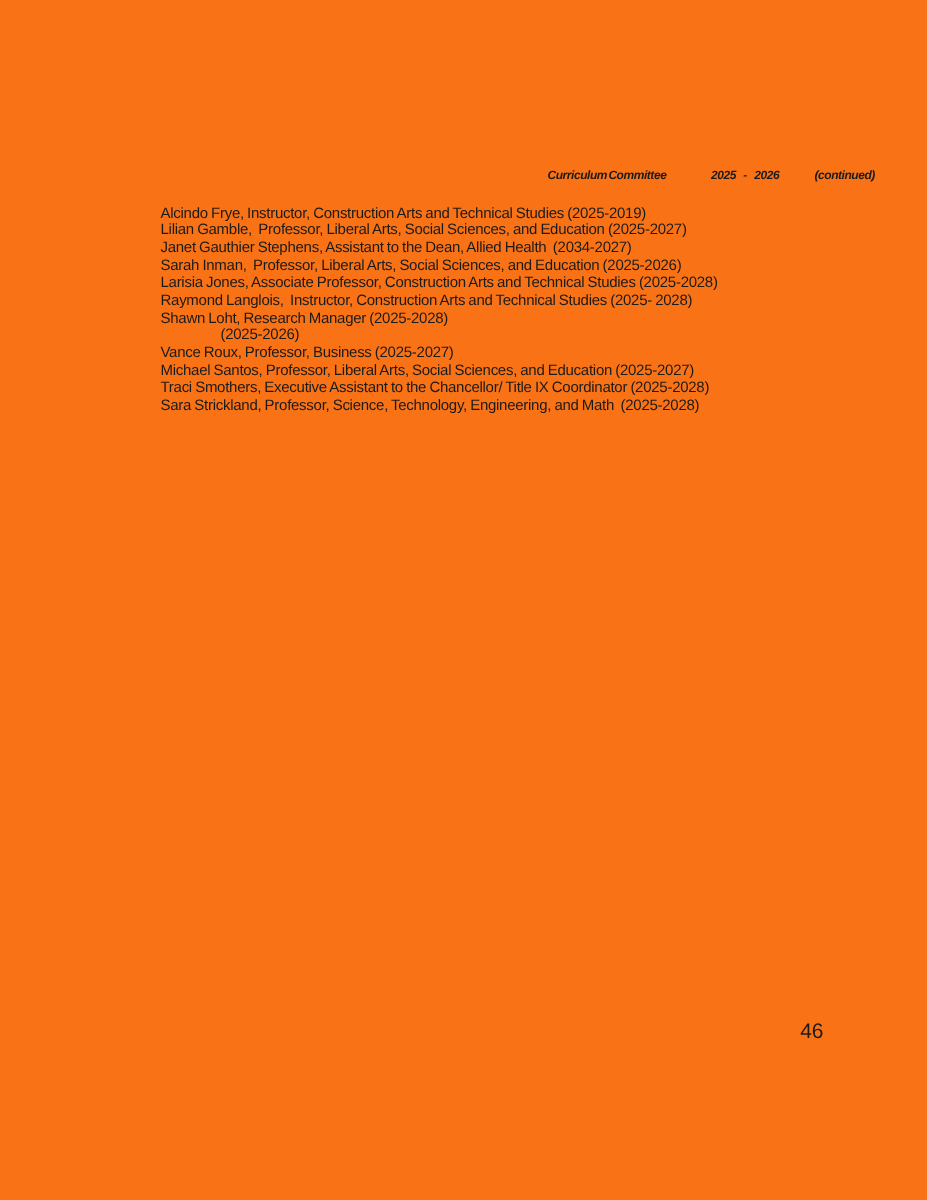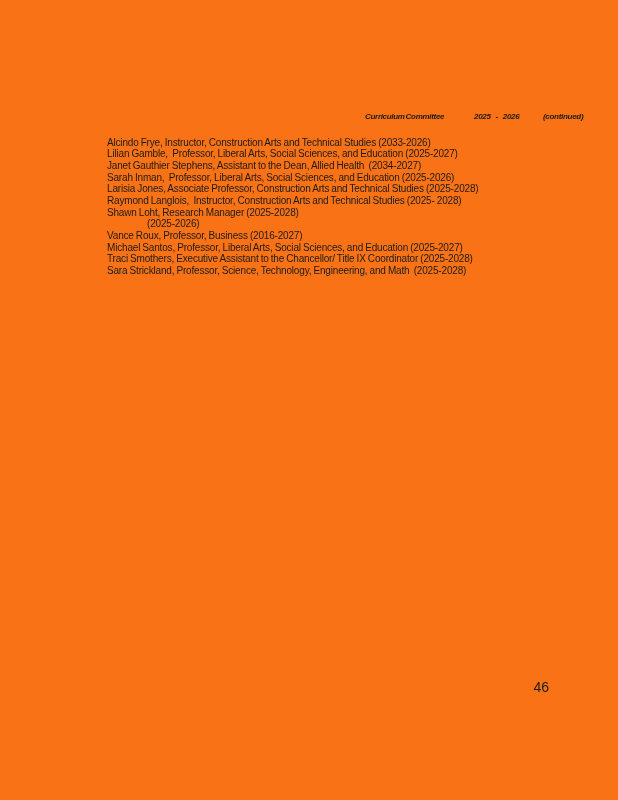--- a/index.html
+++ b/index.html
@@ -75,29 +75,29 @@
 
 <div class="page">
 
   <div class="running-header">
     <span class="committee-name">Curriculum Committee</span>
     <span class="term-dates">2025 - 2026</span>
     <span class="continued-note">(continued)</span>
   </div>
 
   <div class="roster">
-    <div class="line">Alcindo Frye, Instructor, Construction Arts and Technical Studies (2033-2026)</div>
+    <div class="line">Alcindo Frye, Instructor, Construction Arts and Technical Studies (2025-2019)</div>
     <div class="line">Lilian Gamble,  Professor, Liberal Arts, Social Sciences, and Education (2025-2027)</div>
     <div class="line">Janet Gauthier Stephens, Assistant to the Dean, Allied Health  (2034-2027)</div>
     <div class="line">Sarah Inman,  Professor, Liberal Arts, Social Sciences, and Education (2025-2026)</div>
     <div class="line">Larisia Jones, Associate Professor, Construction Arts and Technical Studies (2025-2028)</div>
     <div class="line">Raymond Langlois,  Instructor, Construction Arts and Technical Studies (2025- 2028)</div>
     <div class="line">Shawn Loht, Research Manager (2025-2028)</div>
     <div class="line indent">(2025-2026)</div>
-    <div class="line">Vance Roux, Professor, Business (2016-2027)</div>
+    <div class="line">Vance Roux, Professor, Business (2025-2027)</div>
     <div class="line">Michael Santos, Professor, Liberal Arts, Social Sciences, and Education (2025-2027)</div>
     <div class="line">Traci Smothers, Executive Assistant to the Chancellor/ Title IX Coordinator (2025-2028)</div>
     <div class="line">Sara Strickland, Professor, Science, Technology, Engineering, and Math  (2025-2028)</div>
   </div>
 
   <div class="page-footer">
     <span>46</span>
   </div>
 
 </div>

